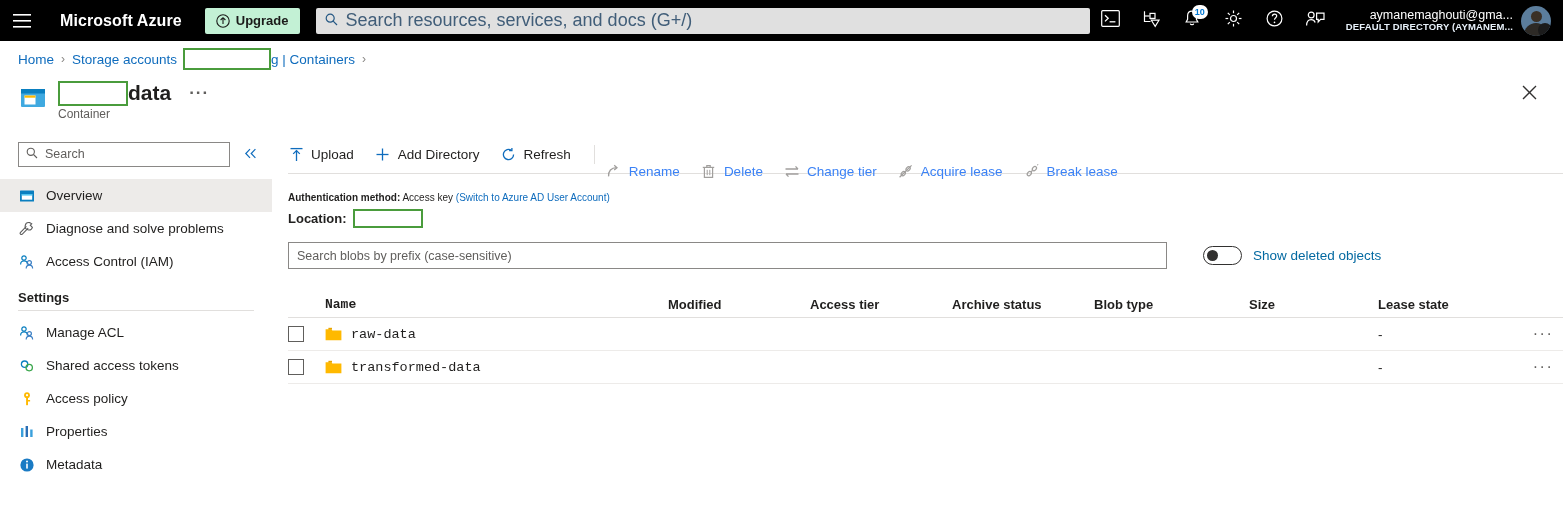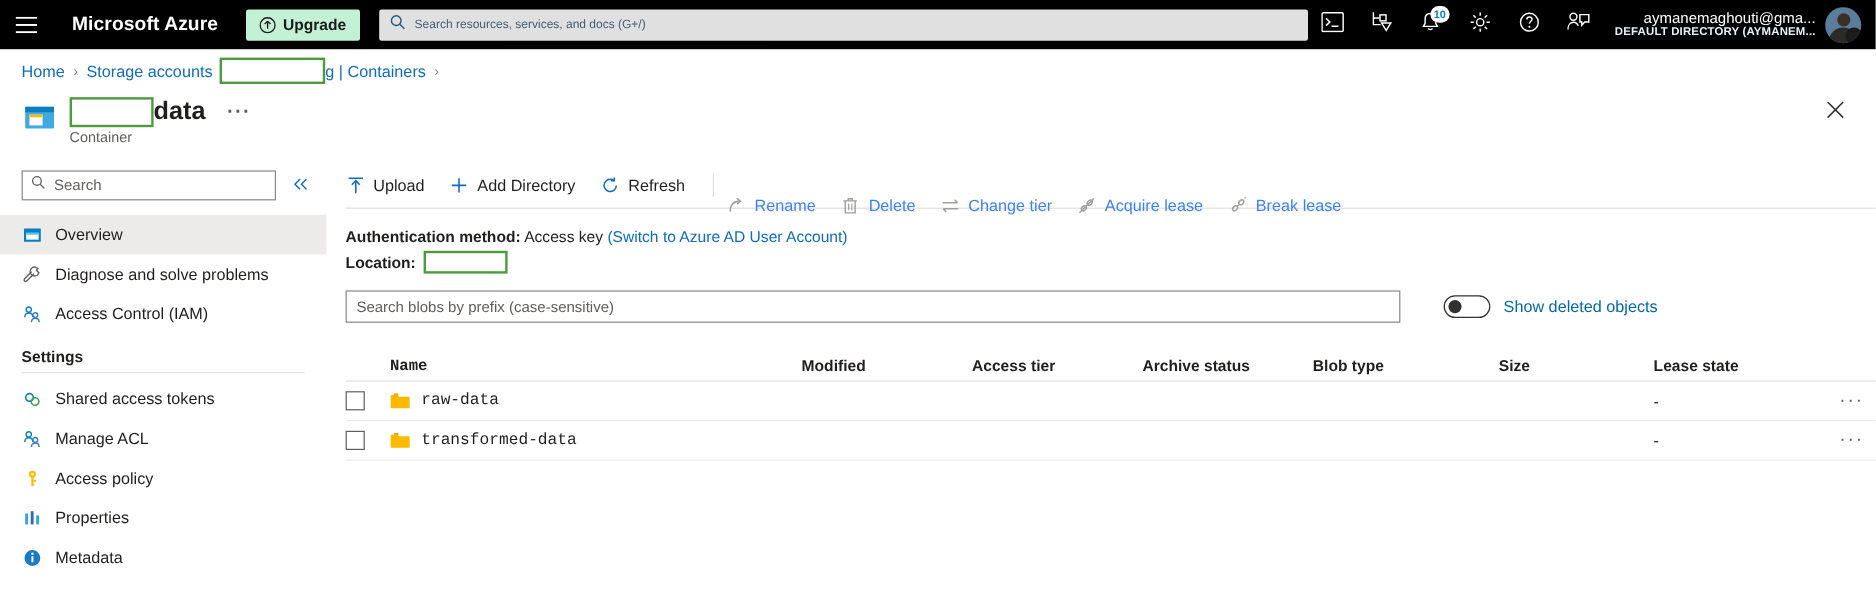--- a/index.html
+++ b/index.html
@@ -54,21 +54,21 @@
     width: 775px; height: 26px;
     background: #ffffff;
     opacity: 0.88;
     border-radius: 2px;
     display: flex; align-items: center;
     padding: 0 9px;
     gap: 8px;
     cursor: text;
   }
   .topsearch-ph {
-    font-size: 10px;
+    font-size: 18px;
     color: #4a6b8a;
     white-space: nowrap;
   }
   .top-icons {
     margin-left: auto;
     display: flex; align-items: center;
     height: 41px;
     justify-content: space-between;
   }
   .topicon {
@@ -242,21 +242,21 @@
     margin: 0 11px 0 2px;
   }
   .tb-icon { width: 16px; height: 16px; display:flex; align-items:center; justify-content:center; flex:0 0 auto;}
   .toolbar-rule {
     height: 1px; background: #e1dfdd;
     width: 1275px; margin-top: 2px;
   }
 
   .authrow {
     margin-top: 14px;
-    font-size: 13px; color: #201f1e;
+    font-size: 10px; color: #201f1e;
     line-height: 19px;
   }
   .authrow b { font-weight: bold; }
   .authlink { color: #0f6cbd; cursor: pointer; }
   .locrow {
     font-size: 13px; color: #201f1e;
     display: flex; align-items: center;
     margin-top: 2px;
   }
 
@@ -543,37 +543,37 @@
   </div>
 
   <div class="nav-group-title">Settings</div>
   <div class="nav-divider"></div>
 
   <div>
 
     <div class="nav-item">
       <span class="nav-icon">
         <svg width="16" height="16" viewBox="0 0 16 16">
-          <circle cx="5.6" cy="6.2" r="3.2" fill="none" stroke="#0a7fc0" stroke-width="1.3"></circle>
-          <circle cx="10.2" cy="9.6" r="3.2" fill="none" stroke="#3aa64c" stroke-width="1.3"></circle>
-        </svg>
-      </span>
-      <span>Shared access tokens</span>
-    </div>
-
-    <div class="nav-item">
-      <span class="nav-icon">
-        <svg width="16" height="16" viewBox="0 0 16 16">
           <circle cx="5" cy="4" r="2.2" fill="none" stroke="#0a7fc0" stroke-width="1.2"></circle>
           <path d="M1.6 10.4 C1.6 7.8 3.2 6.8 5 6.8 C6.8 6.8 8.4 7.8 8.4 10.4" fill="none" stroke="#0a7fc0" stroke-width="1.2"></path>
           <circle cx="10.4" cy="8.6" r="2" fill="none" stroke="#3b7fc4" stroke-width="1.2"></circle>
           <path d="M7.2 14.6 C7.2 12.2 8.7 11.2 10.4 11.2 C12.1 11.2 13.6 12.2 13.6 14.6" fill="none" stroke="#3b7fc4" stroke-width="1.2"></path>
         </svg>
       </span>
       <span>Manage ACL</span>
+    </div>
+
+    <div class="nav-item">
+      <span class="nav-icon">
+        <svg width="16" height="16" viewBox="0 0 16 16">
+          <circle cx="5.6" cy="6.2" r="3.2" fill="none" stroke="#0a7fc0" stroke-width="1.3"></circle>
+          <circle cx="10.2" cy="9.6" r="3.2" fill="none" stroke="#3aa64c" stroke-width="1.3"></circle>
+        </svg>
+      </span>
+      <span>Shared access tokens</span>
     </div>
 
     <div class="nav-item">
       <span class="nav-icon">
         <svg width="16" height="16" viewBox="0 0 16 16">
           <circle cx="8" cy="4.2" r="2.9" fill="#ffb900"></circle>
           <circle cx="8" cy="4.2" r="1.1" fill="#ffffff"></circle>
           <rect x="7.1" y="6.6" width="1.9" height="7.6" fill="#ffb900"></rect>
           <rect x="9" y="9" width="2.1" height="1.5" fill="#ffb900"></rect>
         </svg>

